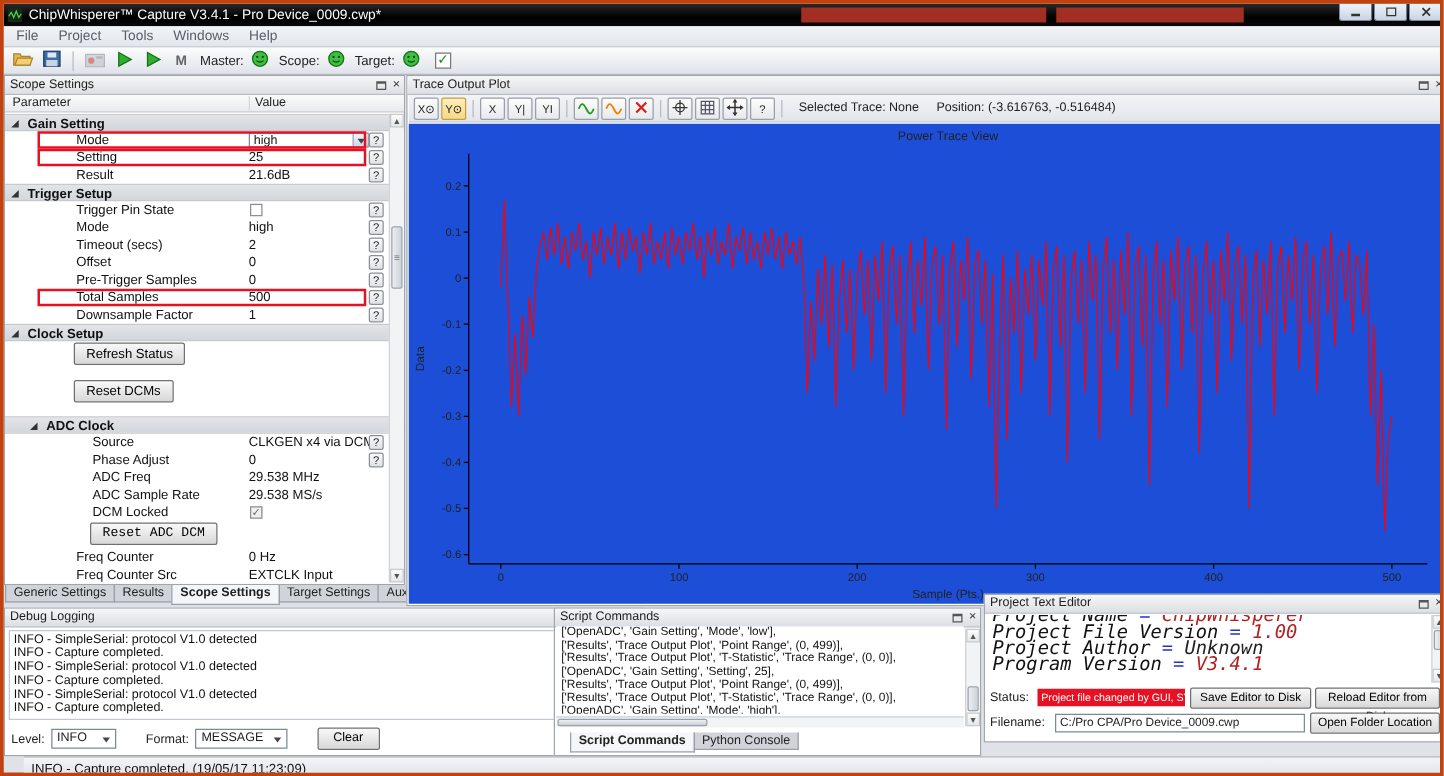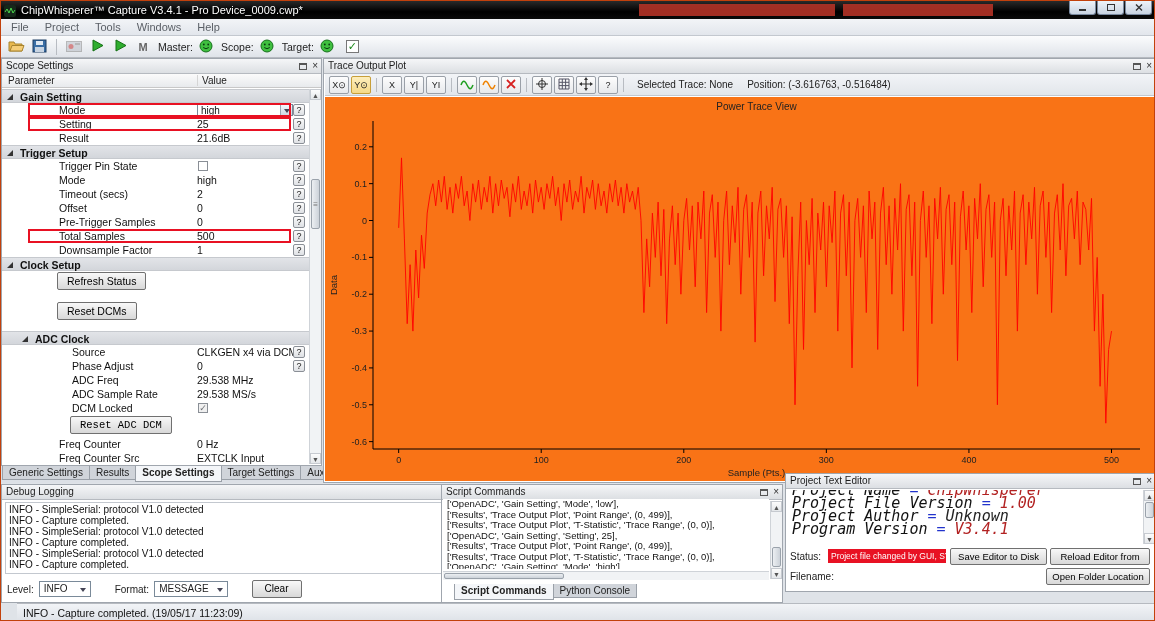--- a/index.html
+++ b/index.html
@@ -1,17 +1,17 @@
 <!DOCTYPE html>
 <html><head>
 <meta charset="utf-8">
 <style>
   html,body{margin:0;padding:0;background:#9aa0a8;font-family:"Liberation Sans",sans-serif;}
   *{box-sizing:border-box;}
-  #window{position:relative;width:1155px;height:621px;background:#dfe3e8;overflow:hidden;border:1px solid #c2410c;}
+  #window{position:relative;width:1155px;height:621px;background:#dfe3e8;overflow:hidden;border:3px solid #c2410c;}
 
   
   .titlebar{position:absolute;left:0;top:0;width:1155px;height:18px;background:linear-gradient(#2a2a2a,#000 60%,#0a0a0a);color:#fff;font-size:11px;line-height:18px;}
   .app-icon{position:absolute;left:3px;top:3px;width:12px;height:12px;}
   .title-text{position:absolute;left:20px;top:0;white-space:nowrap;text-shadow:0 1px 2px #000;}
   .redact{position:absolute;top:3px;height:12px;background:#b03226;opacity:.92;}
   .redact1{left:638px;width:196px;}
   .redact2{left:842px;width:150px;}
   .win-btns{position:absolute;right:4px;top:0;display:flex;}
   .win-btn{width:27px;height:14px;margin-left:1px;background:linear-gradient(#eef3f9,#c9d4e2);border:1px solid #7a8aa0;border-top:none;border-radius:0 0 3px 3px;display:flex;align-items:center;justify-content:center;}
@@ -72,21 +72,21 @@
   .tab{padding:1px 6px;border:1px solid #9aa0a8;border-top:none;background:#d0d4da;margin-right:-1px;height:14px;line-height:12px;color:#222;white-space:nowrap;}
   .tab.active{background:#f4f6f9;font-weight:bold;height:16px;}
 
   
   #plot-dock{left:322px;top:57px;width:833px;height:425px;}
   .plot-toolbar{position:absolute;left:1px;right:1px;top:15px;height:22px;background:linear-gradient(#f2f4f7,#e2e6eb);border-bottom:1px solid #c3c8cf;display:flex;align-items:center;gap:2px;padding-left:4px;font-size:10px;color:#222;}
   .pt-btn{min-width:20px;height:18px;padding:0 2px;display:flex;align-items:center;justify-content:center;border:1px solid #9aa0a8;border-radius:2px;background:linear-gradient(#fdfdfd,#e7e9ec);font-size:9px;font-family:"Liberation Sans",sans-serif;color:#222;}
   .pt-btn.active{background:linear-gradient(#fdeebc,#f5d988);border-color:#c79f3a;}
   .pt-sep{width:1px;height:14px;background:#b8bcc2;margin:0 3px;}
   .pt-status{margin-left:8px;display:flex;gap:14px;white-space:nowrap;}
-  #chart{position:absolute;left:1px;right:1px;top:38px;bottom:1px;background:#f97316;}
+  #chart{position:absolute;left:1px;right:1px;top:38px;bottom:1px;background:#1d4ed8;}
 
   
   #debug-dock{left:0;top:483px;width:512px;height:119px;}
   #log-list{position:absolute;left:3px;top:17px;right:16px;height:72px;border:1px solid #c3c8cf;background:#fff;overflow:hidden;padding-top:1px;}
   .log-line{font-size:10px;line-height:11px;padding-left:3px;color:#111;white-space:nowrap;}
   .ctl-row{position:absolute;left:5px;right:4px;top:94px;height:20px;display:flex;align-items:center;gap:5px;font-size:10px;color:#222;}
   .mini-select{position:relative;border:1px solid #7a8a99;background:#fff;height:16px;line-height:14px;padding:0 18px 0 4px;min-width:52px;}
   .mini-select::after{content:"";position:absolute;right:4px;top:6px;border-top:4px solid #445;border-left:3px solid transparent;border-right:3px solid transparent;}
   .mini-btn{border:1px solid #707070;border-radius:2px;background:linear-gradient(#f8f8f8,#d8d8d8);height:18px;line-height:16px;padding:0 12px;font-size:10px;font-family:"Liberation Sans",sans-serif;}
 
@@ -540,18 +540,19 @@
       <span class="thumb" style="top:12px;height:16px;"></span>
     </div>
     <div class="ed-row ed-status-row">
       <span>Status:</span>
       <span class="status-red">Project file changed by GUI, SYNC LOST</span>
       <button class="mini-btn ed-btn1">Save Editor to Disk</button>
       <button class="mini-btn ed-btn2">Reload Editor from Disk</button>
     </div>
     <div class="ed-row ed-file-row">
       <span>Filename:</span>
+      <span class="mini-input">C:/Pro CPA/Pro Device_0009.cwp</span>
       <button class="mini-btn ed-btn3">Open Folder Location</button>
     </div>
   </div>
 
   <div class="statusbar">INFO - Capture completed.  (19/05/17 11:23:09)</div>
 </div>
 
 </body></html>

